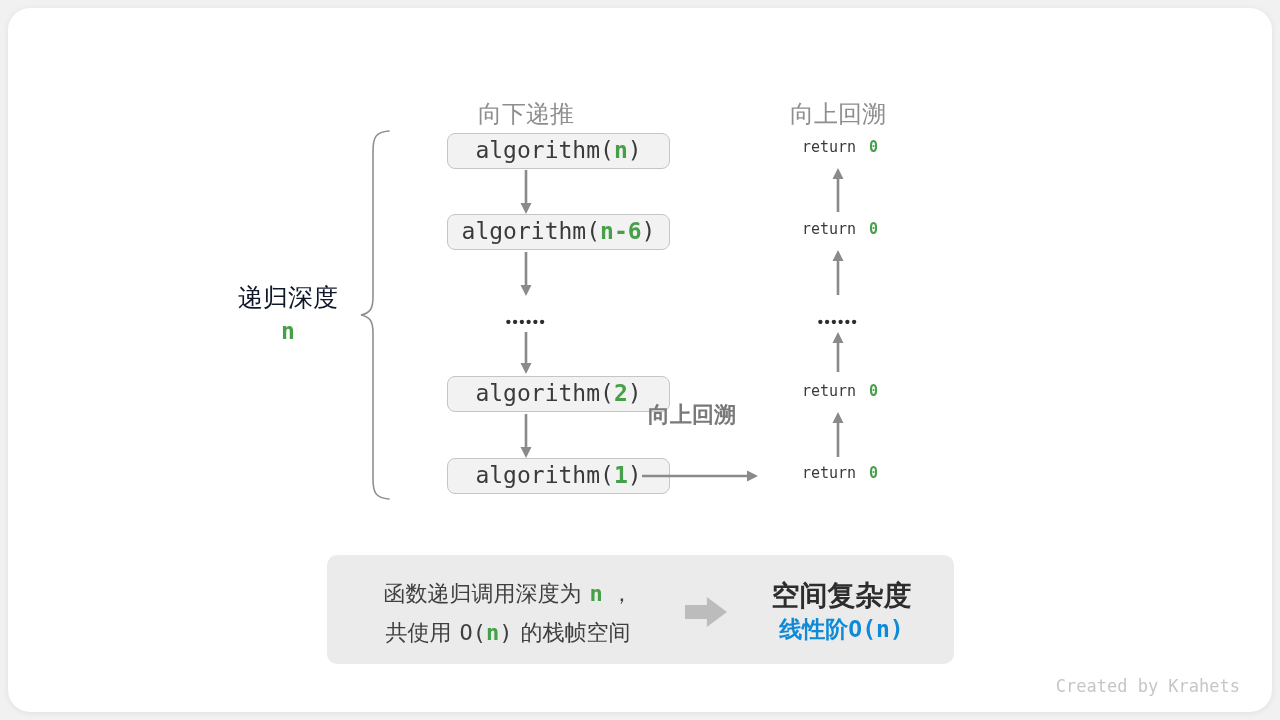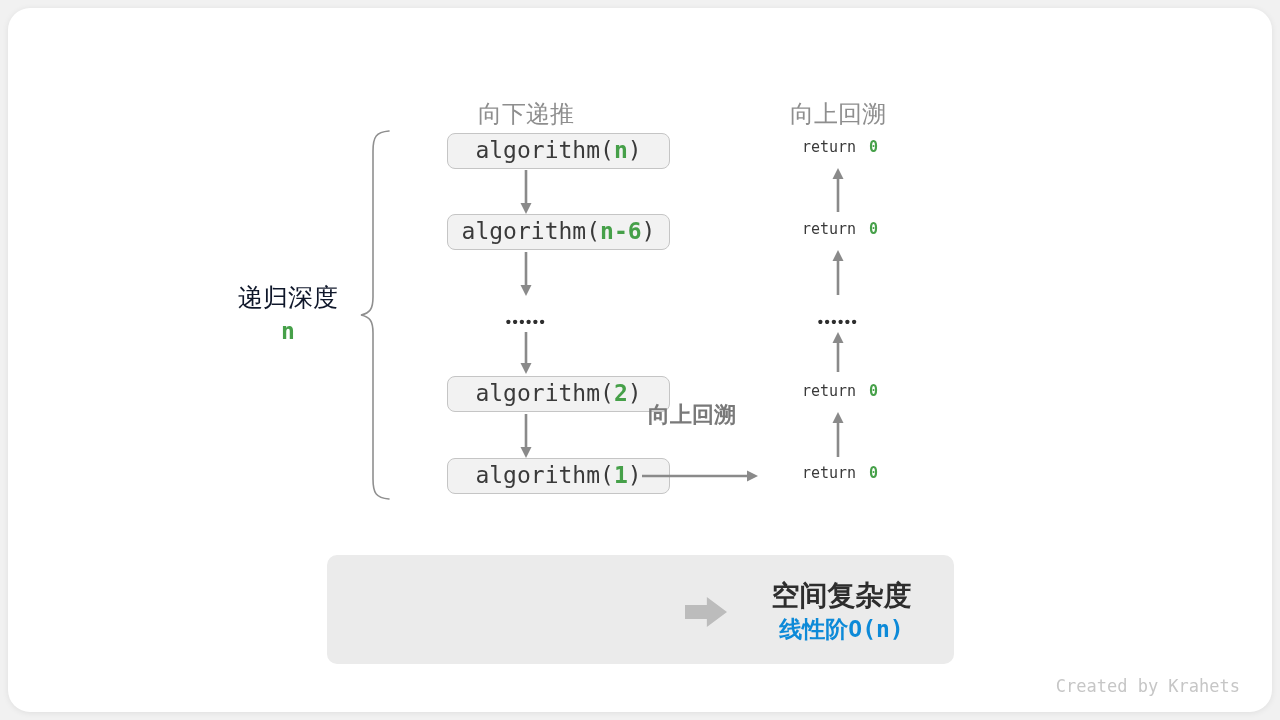--- a/index.html
+++ b/index.html
@@ -142,18 +142,20 @@
     <polygon points="8,0 2.5,11 13.5,11" fill="#8a8a8a"></polygon>
     <line x1="8" y1="10" x2="8" y2="40" stroke="#8a8a8a" stroke-width="2.6"></line>
   </svg>
 <svg class="arrow-svg" style="left:830px;top:412px" width="16" height="45">
     <polygon points="8,0 2.5,11 13.5,11" fill="#8a8a8a"></polygon>
     <line x1="8" y1="10" x2="8" y2="45" stroke="#8a8a8a" stroke-width="2.6"></line>
   </svg>
 
 <div class="abs summary-box"></div>
 <div class="abs sum-left">
+  <div><span>函数递归调用深度为</span><span class="mono green" style="margin:0 8px">n</span><span>，</span></div>
+  <div><span>共使用</span><span class="mono" style="margin-left:8px">O(</span><span class="mono green">n</span><span class="mono" style="margin-right:8px">)</span><span>的栈帧空间</span></div>
 </div>
 <div class="abs big-arrow"></div>
 <div class="abs sum-title">空间复杂度</div>
 <div class="abs sum-value"><span>线性阶</span><span class="mono"><span>O(</span><span>n</span><span>)</span></span></div>
 
 <div class="abs footer">Created by Krahets</div>
 
 </body></html>

